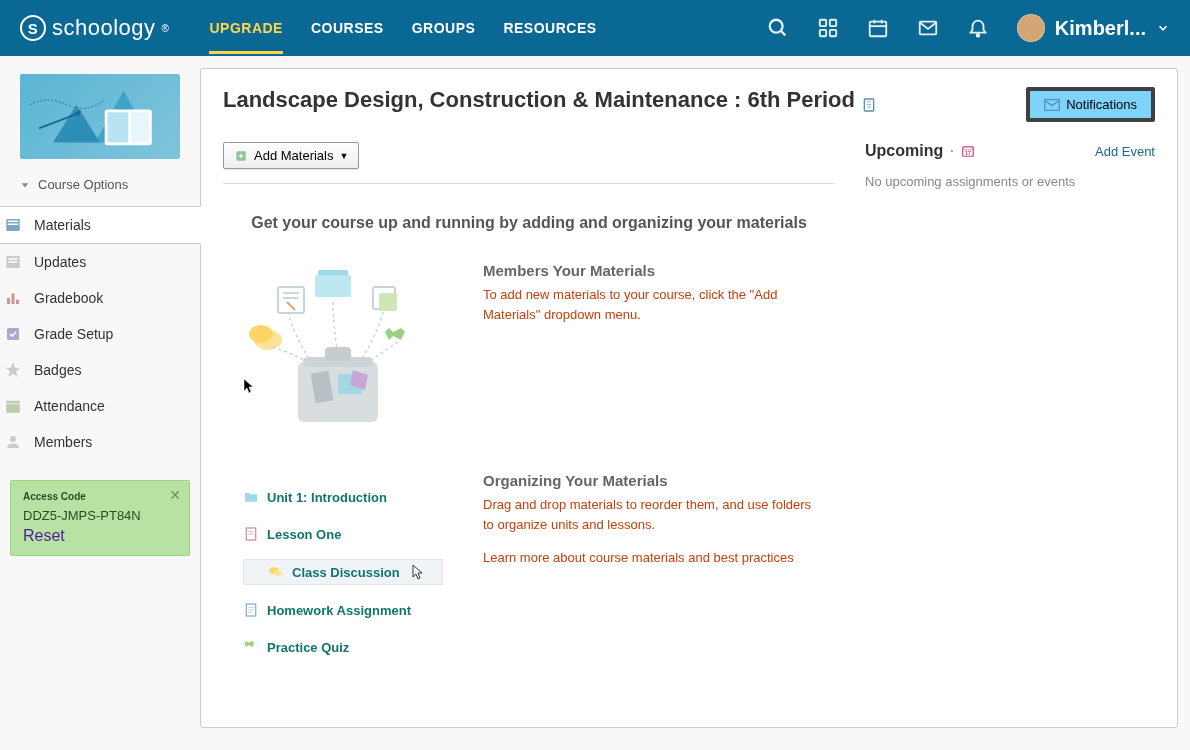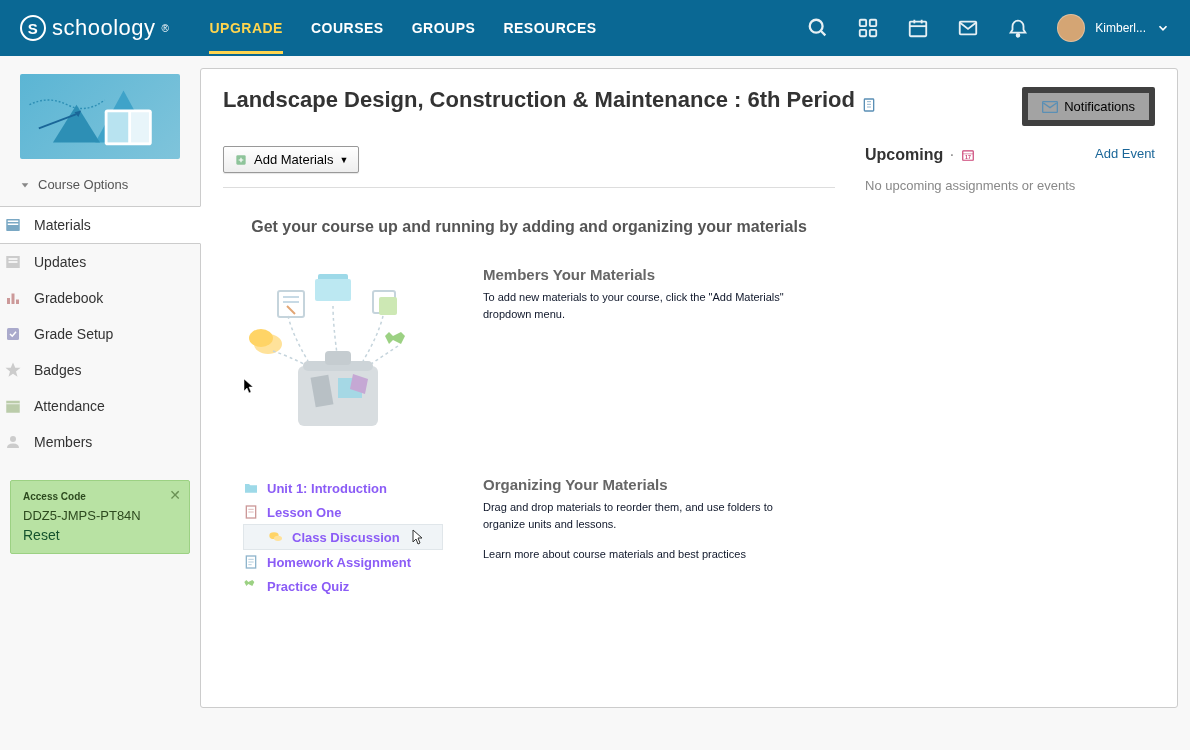--- a/index.html
+++ b/index.html
@@ -6,61 +6,61 @@
 body { background: #f8f8f8; width: 1190px; height: 750px; overflow: hidden; }
 
 .header { background: #0a6894; height: 56px; display: flex; align-items: center; padding: 0 20px; color: #fff; }
 .logo { display: flex; align-items: center; gap: 6px; font-size: 22px; font-weight: 400; letter-spacing: 0.5px; }
 .logo-circle { width: 26px; height: 26px; border: 2px solid #fff; border-radius: 50%; display: flex; align-items: center; justify-content: center; font-weight: bold; font-size: 15px; }
 .nav { display: flex; gap: 28px; margin-left: 40px; font-size: 14px; font-weight: 700; letter-spacing: 0.5px; }
 .nav-item { color: #fff; cursor: pointer; padding: 18px 0; }
 .nav-item.active { color: #ffd54f; border-bottom: 3px solid #ffd54f; padding-bottom: 15px; }
 .header-icons { margin-left: auto; display: flex; align-items: center; gap: 28px; }
 .header-icon { width: 22px; height: 22px; cursor: pointer; color: #fff; opacity: 0.9; }
-.user-menu { display: flex; align-items: center; gap: 10px; cursor: pointer; font-size: 12px; font-weight: 400; }
+.user-menu { display: flex; align-items: center; gap: 10px; cursor: pointer; font-size: 20px; font-weight: 700; }
 .avatar { width: 28px; height: 28px; border-radius: 50%; background: #d4a574; border: 1px solid rgba(255,255,255,0.3); }
 
 .layout { display: flex; }
 .sidebar { width: 200px; padding: 10px 0; }
 .course-img { margin: 8px 20px 10px; height: 85px; background: linear-gradient(135deg, #5bb5d4 0%, #7fc4db 100%); border-radius: 2px; position: relative; overflow: hidden; }
 .course-img svg { width: 100%; height: 100%; }
 .course-options { padding: 8px 20px; font-size: 13px; color: #555; display: flex; align-items: center; gap: 8px; cursor: pointer; }
 .sidebar-nav { margin-top: 6px; }
 .sidebar-item { padding: 9px 4px; display: flex; align-items: center; gap: 12px; font-size: 14px; color: #333; cursor: pointer; }
 .sidebar-item.active { background: #fff; border: 1px solid #ccc; border-left: none; border-right: 1px solid #fff; margin-right: -1px; position: relative; z-index: 2; }
 .sidebar-icon { width: 18px; height: 18px; flex-shrink: 0; }
 
 .access-box { margin: 20px 10px; background: #b8e2a3; border: 1px solid #9cd183; border-radius: 2px; padding: 10px 12px; position: relative; }
 .access-title { font-size: 10px; font-weight: 600; color: #2d4a1f; }
 .access-code { font-size: 13px; color: #2d4a1f; margin-top: 6px; }
-.access-reset { font-size: 14px; color: #14532d; margin-top: 4px; cursor: pointer; }
+.access-reset { font-size: 16px; color: #4c1d95; margin-top: 4px; cursor: pointer; }
 .access-close { position: absolute; top: 6px; right: 8px; color: #6a9154; cursor: pointer; font-size: 14px; }
 
 .main { flex: 1; background: #fff; border: 1px solid #ccc; border-radius: 3px; margin: 12px 12px 12px 0; padding: 18px 22px; min-height: 640px; }
 .title-row { display: flex; justify-content: space-between; align-items: flex-start; margin-bottom: 20px; }
 .page-title { font-size: 22px; font-weight: 600; color: #333; display: flex; align-items: flex-end; gap: 6px; }
-.notif-btn { border: 6px solid #404040; background: #a3a3a3; padding: 6px 14px; font-size: 13px; display: flex; align-items: center; gap: 6px; cursor: pointer; border-radius: 2px; }
+.notif-btn { border: 4px solid #404040; background: #7dd3fc; padding: 6px 14px; font-size: 13px; display: flex; align-items: center; gap: 6px; cursor: pointer; border-radius: 2px; }
 
 .content-row { display: flex; gap: 30px; }
 .content-main { flex: 1; }
 .add-materials-row { border-bottom: 1px solid #ddd; padding-bottom: 14px; margin-bottom: 30px; }
 .add-materials-btn { border: 1px solid #999; background: linear-gradient(#fff, #eee); padding: 5px 10px; font-size: 13px; display: inline-flex; align-items: center; gap: 6px; cursor: pointer; border-radius: 2px; box-shadow: 0 1px 1px rgba(0,0,0,0.1); }
 
 .onboard-title { text-align: center; font-size: 16px; font-weight: 600; color: #555; margin-bottom: 30px; }
 .onboard-section { display: flex; gap: 40px; margin-bottom: 50px; align-items: flex-start; padding: 0 20px; }
 .onboard-illus { width: 200px; height: 160px; flex-shrink: 0; }
 .onboard-text h3 { font-size: 15px; font-weight: 600; color: #666; margin-bottom: 6px; }
-.onboard-text p { font-size: 11px; color: #0f172a; line-height: 1.5; margin-bottom: 14px; }
+.onboard-text p { font-size: 13px; color: #c2410c; line-height: 1.5; margin-bottom: 14px; }
 .sample-list { width: 200px; flex-shrink: 0; }
-.sample-item { display: flex; align-items: center; gap: 8px; padding: 4px 0; font-size: 13px; color: #8b5cf6; font-weight: 600; }
+.sample-item { display: flex; align-items: center; gap: 8px; padding: 4px 0; font-size: 13px; color: #0f766e; font-weight: 600; margin-top: 13px; }
 .sample-item.indent { padding-left: 24px; background: #f0f4f7; border: 1px solid #e0e6ea; }
 .sample-icon { width: 16px; height: 16px; }
 
 .upcoming { width: 290px; }
-.upcoming-header { display: flex; align-items: flex-start; justify-content: space-between; margin-bottom: 14px; }
+.upcoming-header { display: flex; align-items: center; justify-content: space-between; margin-bottom: 14px; }
 .upcoming-title { font-size: 16px; font-weight: 700; color: #333; display: flex; align-items: center; gap: 6px; }
 .add-event { font-size: 13px; color: #1a6698; cursor: pointer; }
 .upcoming-empty { font-size: 13px; color: #888; }
 
 .cursor-arrow { position: absolute; left: 243px; top: 378px; width: 12px; height: 16px; z-index: 10; pointer-events: none; }
 </style>
 </head>
 <body>
 
 <div class="header">

